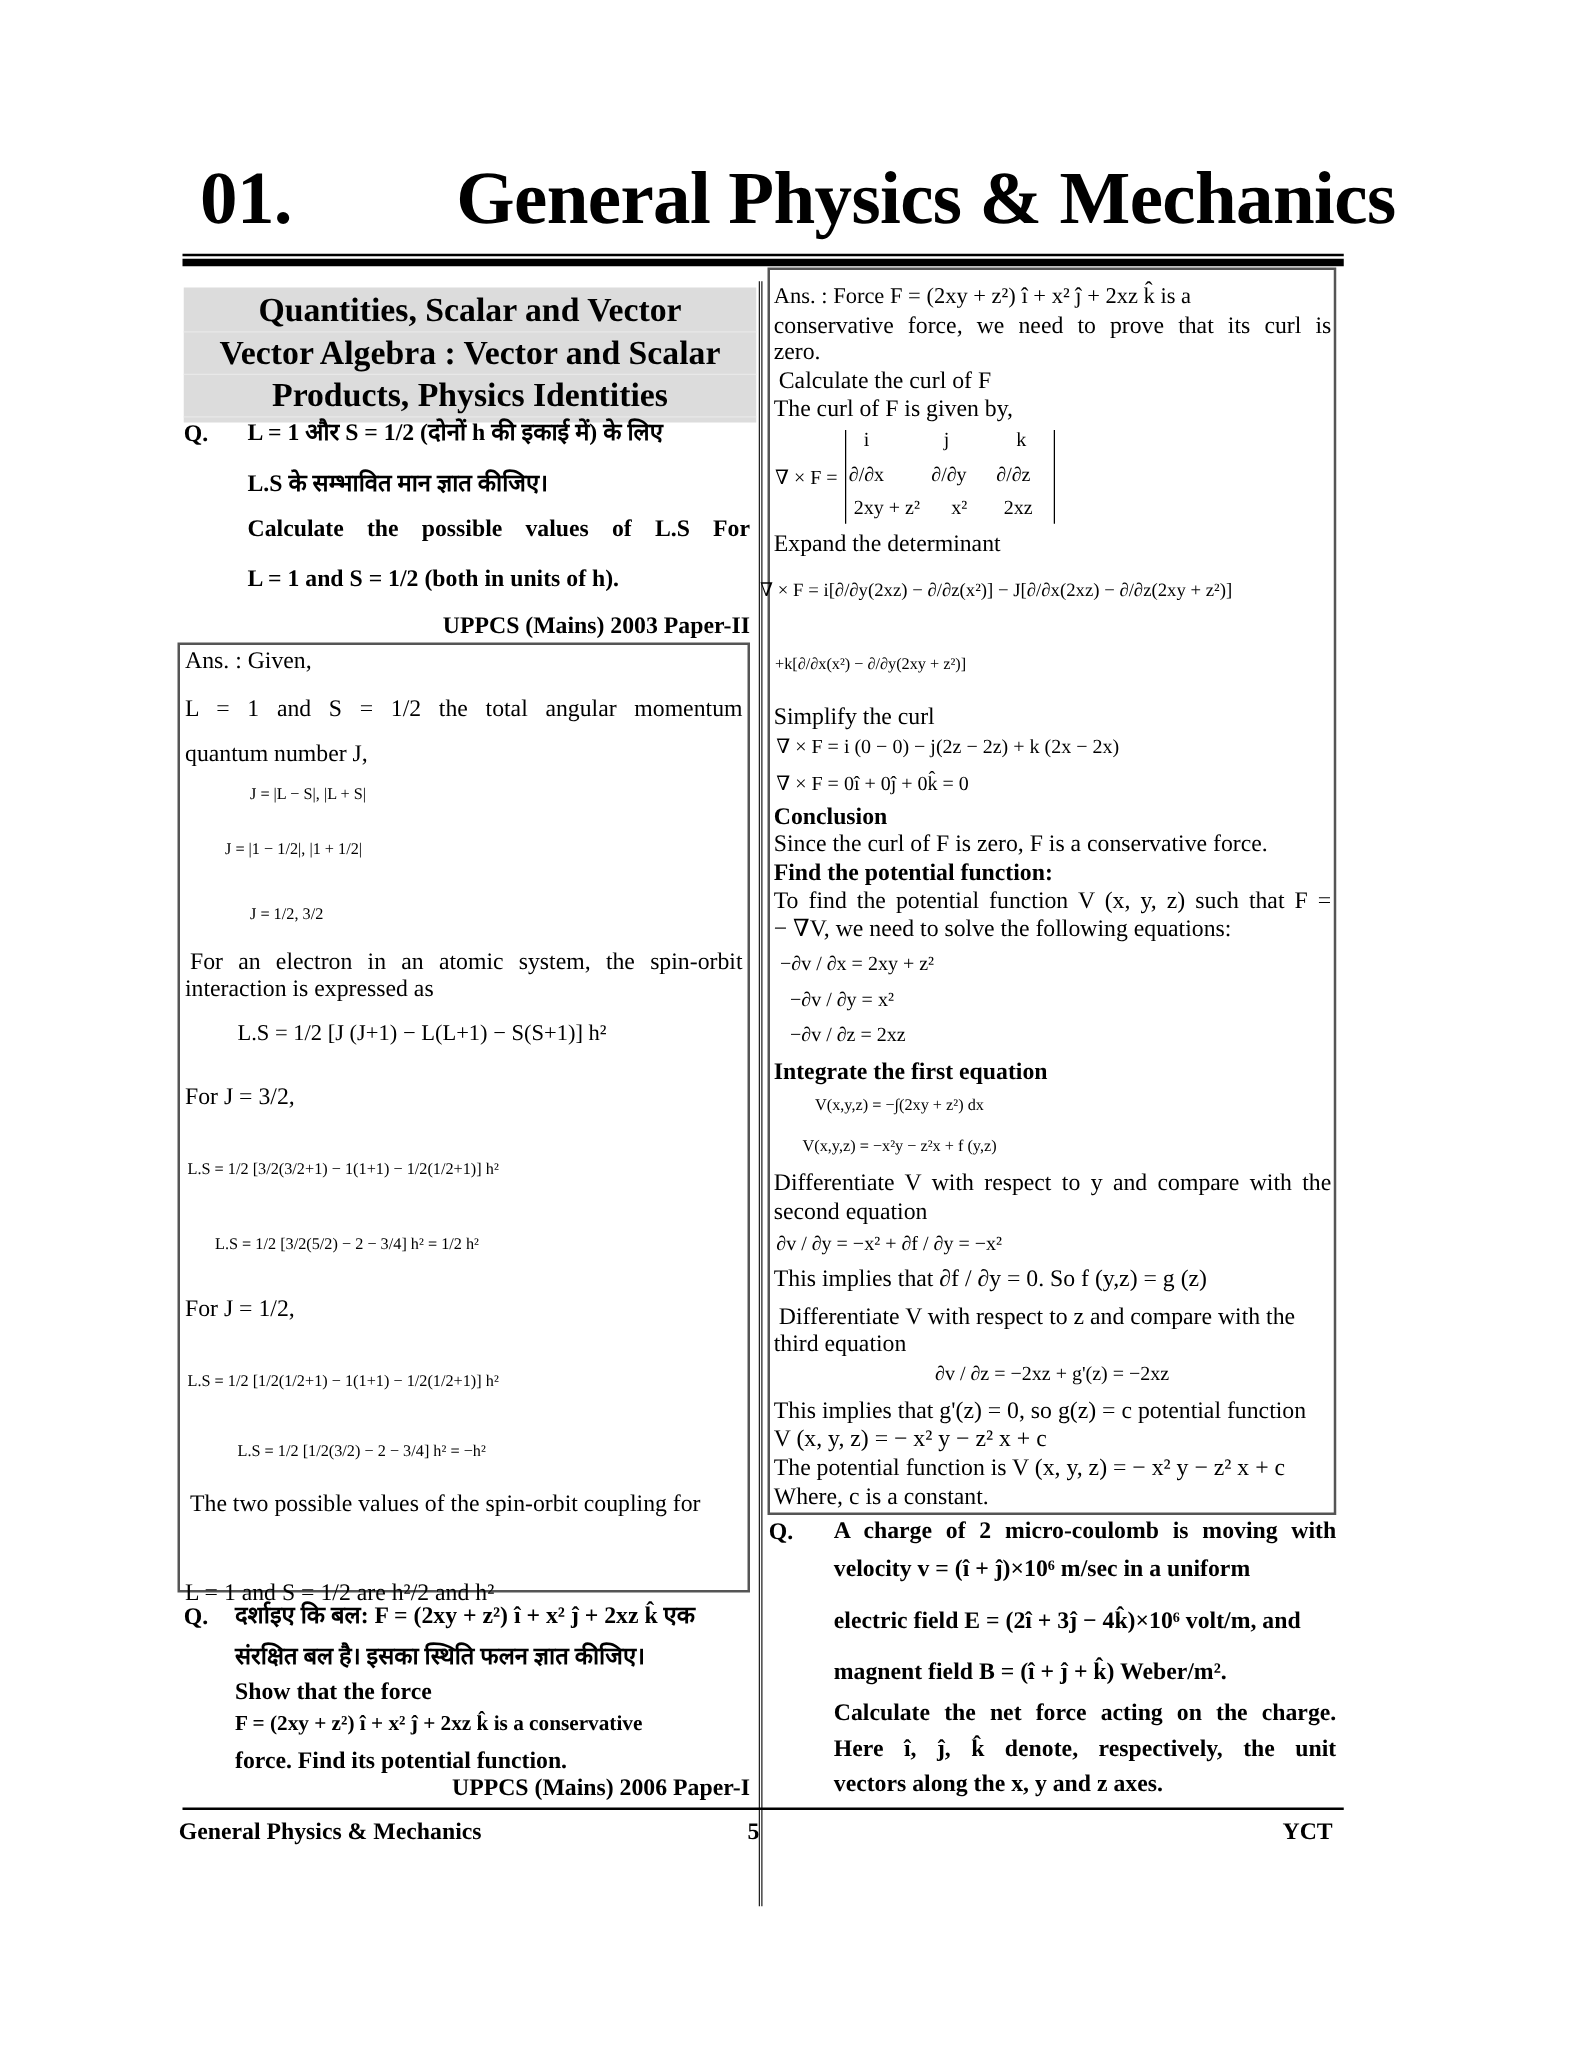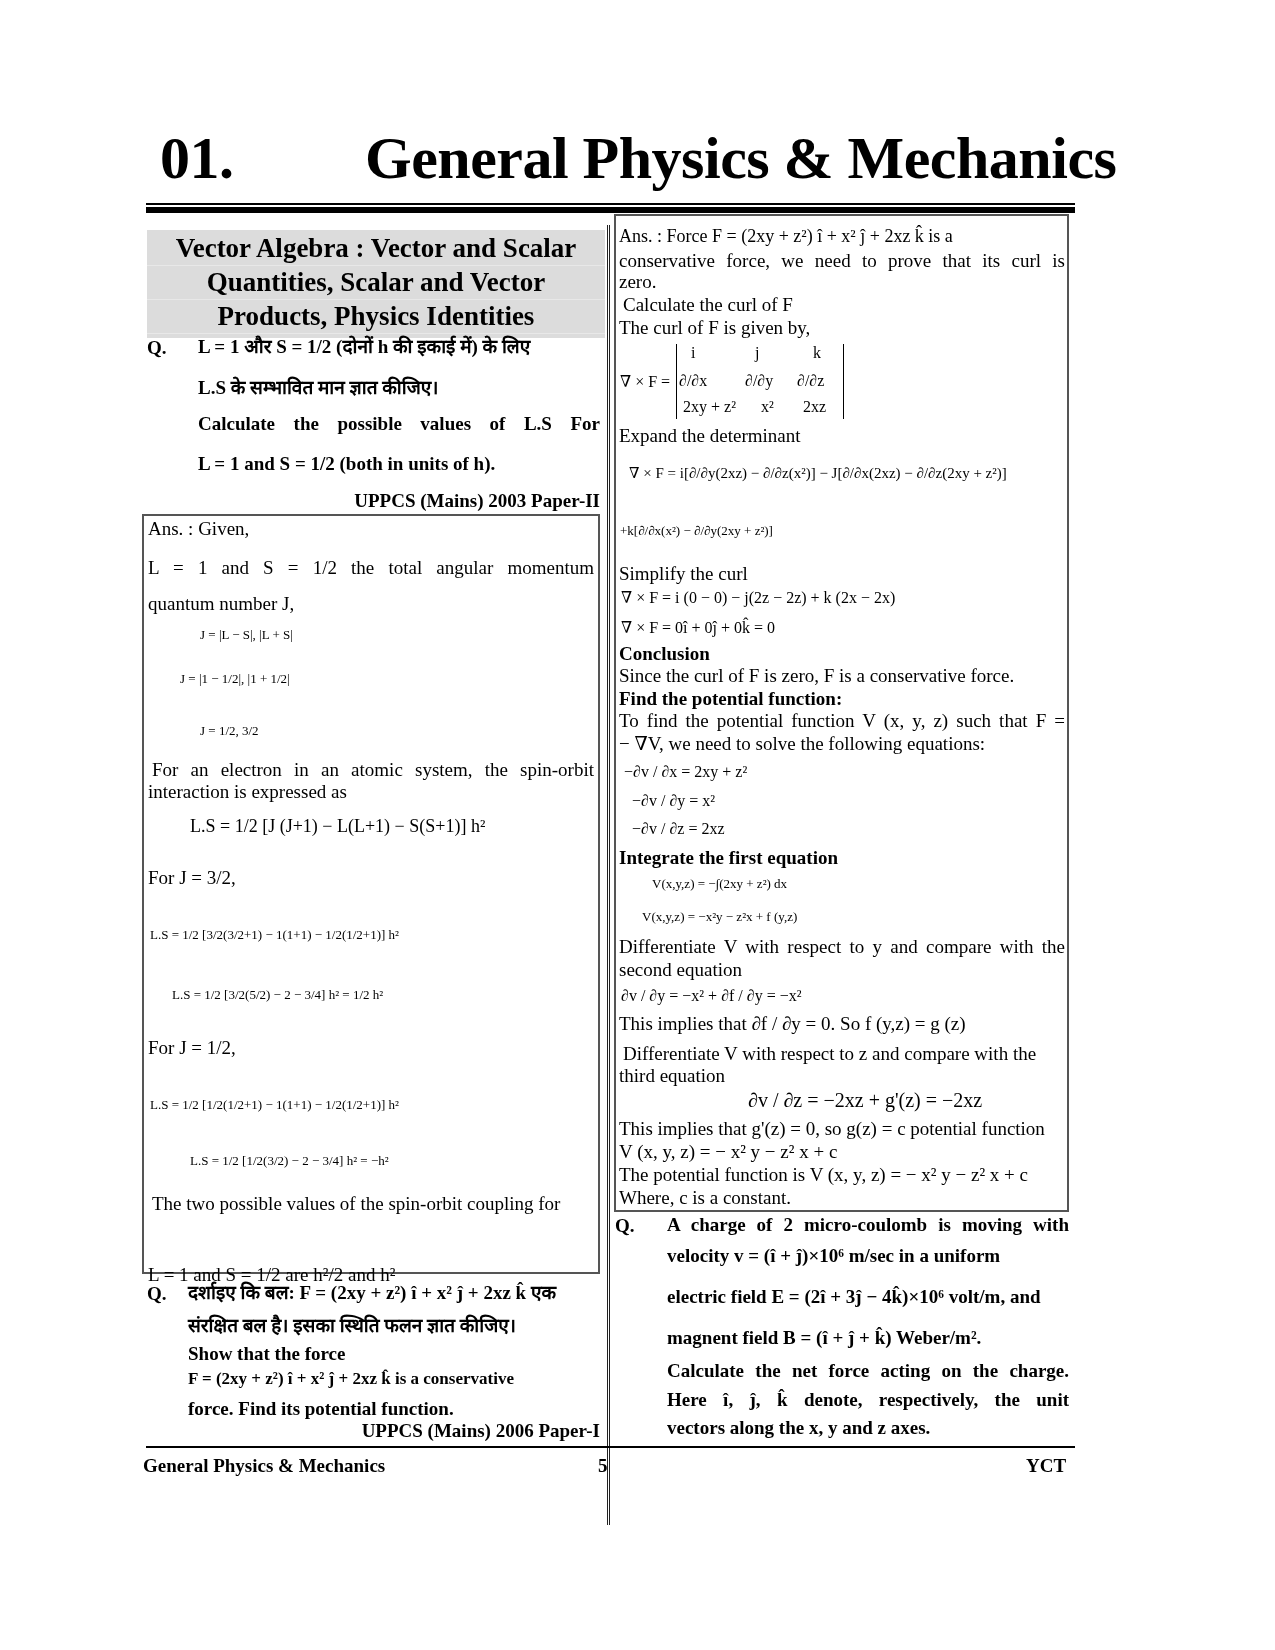--- a/index.html
+++ b/index.html
@@ -41,22 +41,22 @@
 <div class="chapter-head">
   <span class="chapter-num">01.</span>
   <span class="chapter-title">General Physics &amp; Mechanics</span>
 </div>
 <div class="rule-thin"></div>
 <div class="rule-thick"></div>
 
 <div class="col-divider"></div>
 
 <div class="section-head">
+  <div>Quantities, Scalar and Vector</div>
   <div>Vector Algebra : Vector and Scalar</div>
-  <div>Quantities, Scalar and Vector</div>
   <div>Products, Physics Identities</div>
 </div>
 
 <div class="qlabel" style="left:147px; top:337px;">Q.</div>
 <div class="line bold" style="left:198px; top:335px; width:402px;">L = 1 और S = 1/2 (दोनों h की इकाई में) के लिए</div>
 <div class="line bold" style="left:198px; top:376px;">L.S के सम्भावित मान ज्ञात कीजिए।</div>
 <div class="line bold just" style="left:198px; top:412px; width:402px;">Calculate the possible values of L.S For</div>
 <div class="line bold" style="left:198px; top:452px;">L = 1 and S = 1/2 (both in units of h).</div>
 <div class="src" style="left:300px; top:490px; width:300px;">UPPCS (Mains) 2003 Paper-II</div>
 
@@ -103,21 +103,21 @@
     <span class="det-cell" style="left:2px; top:28px;">∂/∂x</span>
     <span class="det-cell" style="left:68px; top:28px;">∂/∂y</span>
     <span class="det-cell" style="left:120px; top:28px;">∂/∂z</span>
     <span class="det-cell" style="left:6px; top:54px;">2xy + z²</span>
     <span class="det-cell" style="left:84px; top:54px;">x²</span>
     <span class="det-cell" style="left:126px; top:54px;">2xz</span>
   </div>
 </div>
 
 <div class="line" style="left:619px; top:424px;">Expand the determinant</div>
-<div class="eq" style="left:629px; top:462px; font-size:15px;">∇ × F = i[∂/∂y(2xz) − ∂/∂z(x²)] − J[∂/∂x(2xz) − ∂/∂z(2xy + z²)]</div>
+<div class="eq" style="left:608px; top:462px; font-size:15px;">∇ × F = i[∂/∂y(2xz) − ∂/∂z(x²)] − J[∂/∂x(2xz) − ∂/∂z(2xy + z²)]</div>
 <div class="eq" style="left:620px; top:520px;">+k[∂/∂x(x²) − ∂/∂y(2xy + z²)]</div>
 <div class="line" style="left:619px; top:562px;">Simplify the curl</div>
 <div class="eq" style="left:621px; top:587px; font-size:16px;">∇ × F = i (0 − 0) − j(2z − 2z) + k (2x − 2x)</div>
 <div class="eq" style="left:621px; top:617px; font-size:16px;">∇ × F = 0î + 0ĵ + 0k̂  = 0</div>
 <div class="line bold" style="left:619px; top:642px;">Conclusion</div>
 <div class="line" style="left:619px; top:664px;">Since the curl of F is zero, F is a conservative force.</div>
 <div class="line bold" style="left:619px; top:687px;">Find the potential function:</div>
 <div class="line just" style="left:619px; top:709px; width:446px;">To find the potential function V (x, y, z) such that F =</div>
 <div class="line" style="left:619px; top:732px;">− ∇V, we need to solve the following equations:</div>
 <div class="eq" style="left:624px; top:761px; font-size:16px;">−∂v / ∂x  = 2xy + z²</div>
@@ -125,21 +125,21 @@
 <div class="eq" style="left:632px; top:818px; font-size:16px;">−∂v / ∂z  = 2xz</div>
 <div class="line bold" style="left:619px; top:846px;">Integrate the first equation</div>
 <div class="eq" style="left:652px; top:873px;">V(x,y,z) = −∫(2xy + z²) dx</div>
 <div class="eq" style="left:642px; top:906px;">V(x,y,z) = −x²y − z²x + f (y,z)</div>
 <div class="line just" style="left:619px; top:935px; width:446px;">Differentiate V with respect to y and compare with the</div>
 <div class="line" style="left:619px; top:958px;">second equation</div>
 <div class="eq" style="left:621px; top:985px; font-size:16px;">∂v / ∂y = −x² + ∂f / ∂y = −x²</div>
 <div class="line" style="left:619px; top:1012px;">This implies that  ∂f / ∂y = 0. So f (y,z) = g (z)</div>
 <div class="line" style="left:623px; top:1042px; width:442px;">Differentiate V with respect to z and compare with the</div>
 <div class="line" style="left:619px; top:1064px;">third equation</div>
-<div class="eq" style="left:748px; top:1089px; font-size:20px;text-align:right;">∂v / ∂z = −2xz + g'(z) = −2xz</div>
+<div class="eq" style="left:748px; top:1089px; font-size:16px;text-align:right;">∂v / ∂z = −2xz + g'(z) = −2xz</div>
 <div class="line" style="left:619px; top:1117px;">This implies that g'(z) = 0, so g(z) = c potential function</div>
 <div class="line" style="left:619px; top:1140px;">V (x, y, z) = − x² y − z² x + c</div>
 <div class="line" style="left:619px; top:1163px;">The potential function is V (x, y, z) = − x² y − z² x + c</div>
 <div class="line" style="left:619px; top:1186px;">Where, c is a constant.</div>
 
 <div class="qlabel" style="left:615px; top:1215px;">Q.</div>
 <div class="line bold just" style="left:667px; top:1213px; width:402px;">A charge of 2 micro-coulomb is moving with</div>
 <div class="line bold" style="left:667px; top:1244px; width:402px;">velocity v = (î + ĵ)×10⁶ m/sec in a uniform</div>
 <div class="line bold" style="left:667px; top:1285px; width:402px;">electric field E = (2î + 3ĵ − 4k̂)×10⁶ volt/m, and</div>
 <div class="line bold" style="left:667px; top:1326px; width:402px;">magnent field B = (î + ĵ + k̂) Weber/m².</div>

